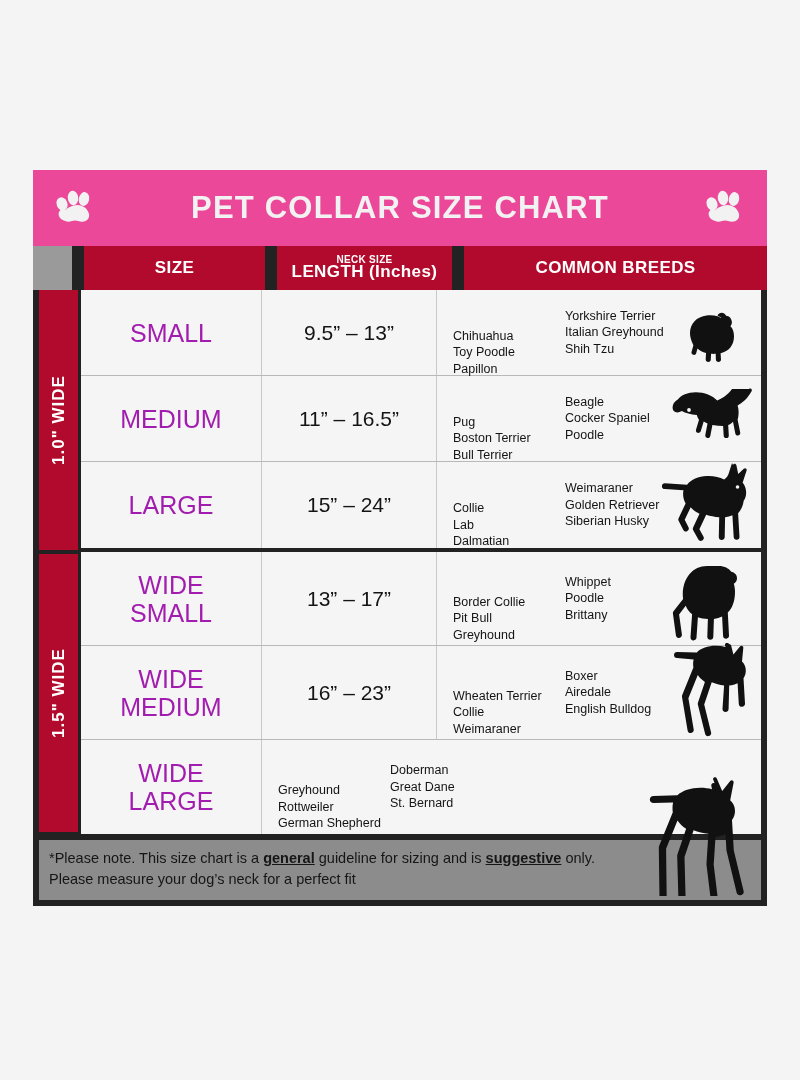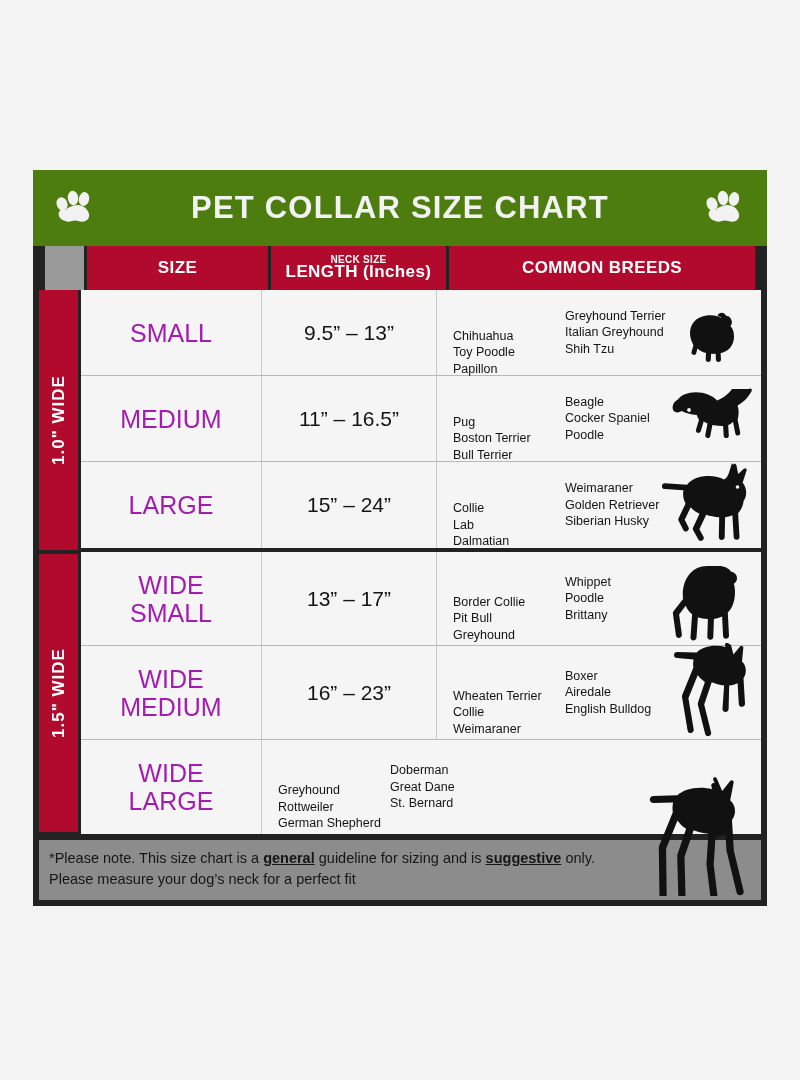--- a/index.html
+++ b/index.html
@@ -28,21 +28,21 @@
     height: 736px;
     background: #222222;
     box-sizing: border-box;
     overflow: hidden;
   }
 
   
   .title-band {
     position: relative;
     height: 76px;
-    background: #4d7c0f;
+    background: #ec4899;
     display: flex;
     align-items: center;
     justify-content: center;
   }
   .title-text {
     color: #f2f2f2;
     font-size: 31px;
     font-weight: bold;
     letter-spacing: 1.2px;
     font-family: "Liberation Sans", sans-serif;
@@ -54,23 +54,23 @@
     height: 42px;
   }
   .paw.left  { left: 20px;  top: 17px; }
   .paw.right { right: 20px; top: 17px; }
 
   
   .header-row {
     display: flex;
     height: 44px;
     background: #222222;
-    padding: 0 12px;
-    box-sizing: border-box;
-    gap: 3px;
+    padding: 0 0;
+    box-sizing: border-box;
+    gap: 12px;
   }
   .hdr-corner {
     width: 39px;
     flex: 0 0 39px;
     background: #9a9a9a;
   }
   .hdr-cell {
     background: #b20a2c;
     color: #ffffff;
     display: flex;
@@ -277,21 +277,21 @@
             <span>SMALL</span>
           </div>
           <div class="c-len">9.5” – 13”</div>
           <div class="c-breeds">
             <div class="breed-col col-a">
               <div>Chihuahua</div>
               <div>Toy Poodle</div>
               <div>Papillon</div>
             </div>
             <div class="breed-col col-b">
-              <div>Greyhound Terrier</div>
+              <div>Yorkshire Terrier</div>
               <div>Italian Greyhound</div>
               <div>Shih Tzu</div>
             </div>
             <div class="dog" style="right:14px;bottom:8px;">
               <svg width="70" height="62" viewBox="0 0 70 62">
                 <path fill="#111" d="M44 13c3-3 8-3 10 1 1.6 3 1 5.5-.6 7.2 2.4 2 3.6 5.6 3.6 10.4 0 8.6-5.2 15-13.4 16.6l.4 6.4c0 1.6-1 2.4-2.5 2.4s-2.6-.9-2.6-2.4l-.2-5.8c-1.5.1-3 .1-4.6 0l-.3 5.8c0 1.6-1 2.4-2.5 2.4s-2.6-.9-2.6-2.4l.3-6.5c-3.4-.9-6.3-2.5-8.5-4.6l-1.3 4.7c-.4 1.5-1.6 2-3 1.6-1.4-.4-2-1.6-1.6-3l1.8-6.6C14 35.4 13 31.6 13 28c0-9.4 6.6-16.4 16.6-17.6 3.8-.5 7.6-.2 10.8.8 1-.2 2.2 1 3.6 1.8z"></path>
                 <path fill="#111" d="M40.5 10.5c1.2-2.6 4.6-3.6 7-1.8 2.3 1.7 2.6 4.6.9 6.6"></path>
               </svg>
             </div>
           </div>

